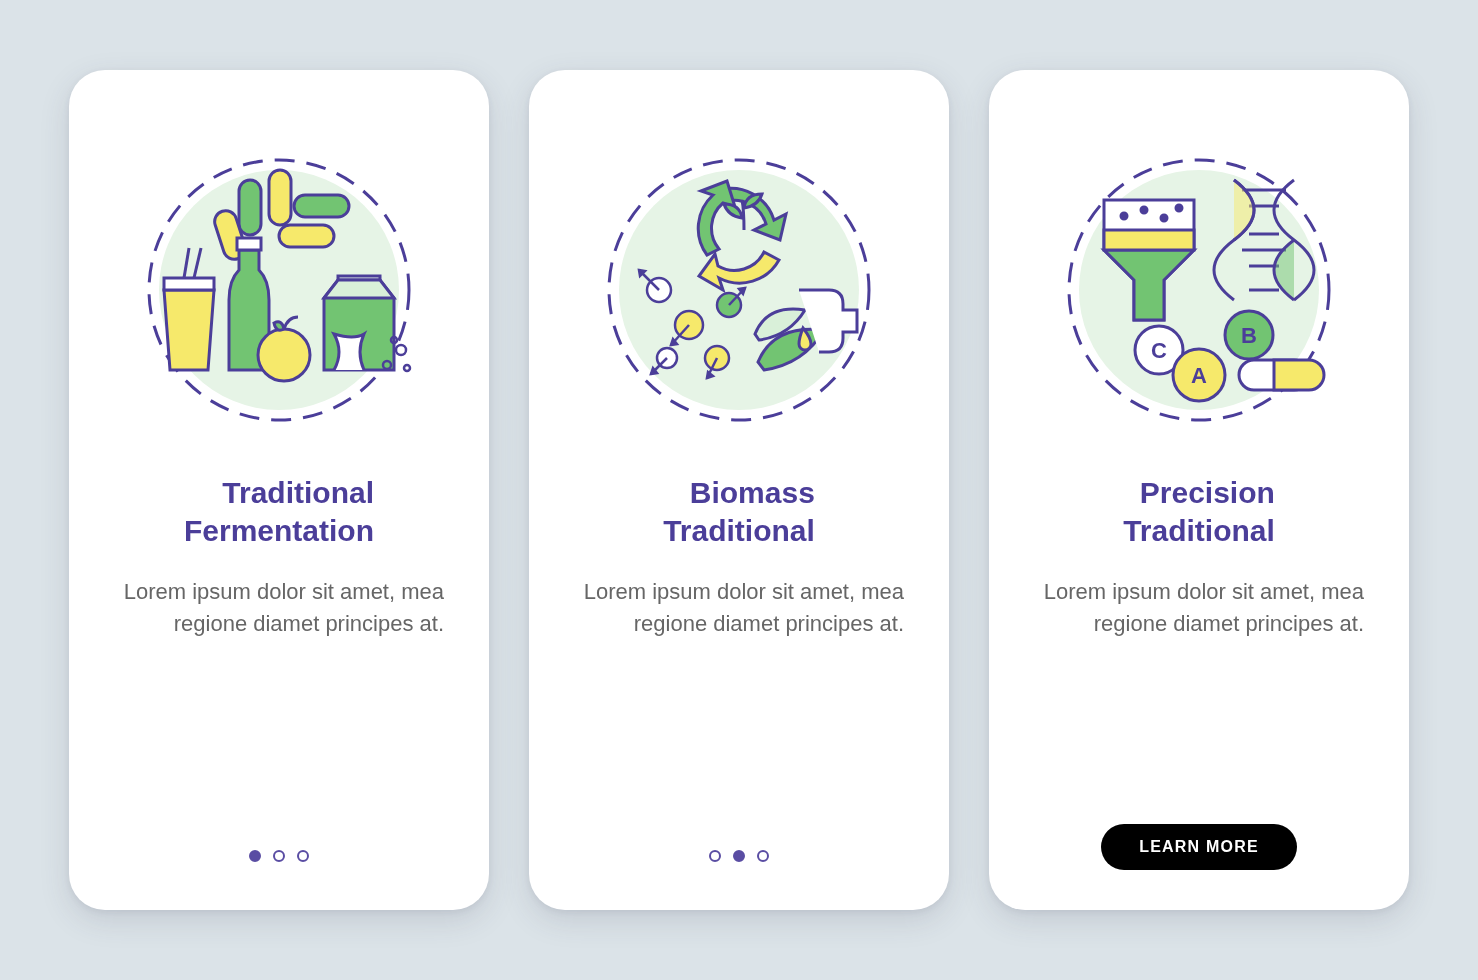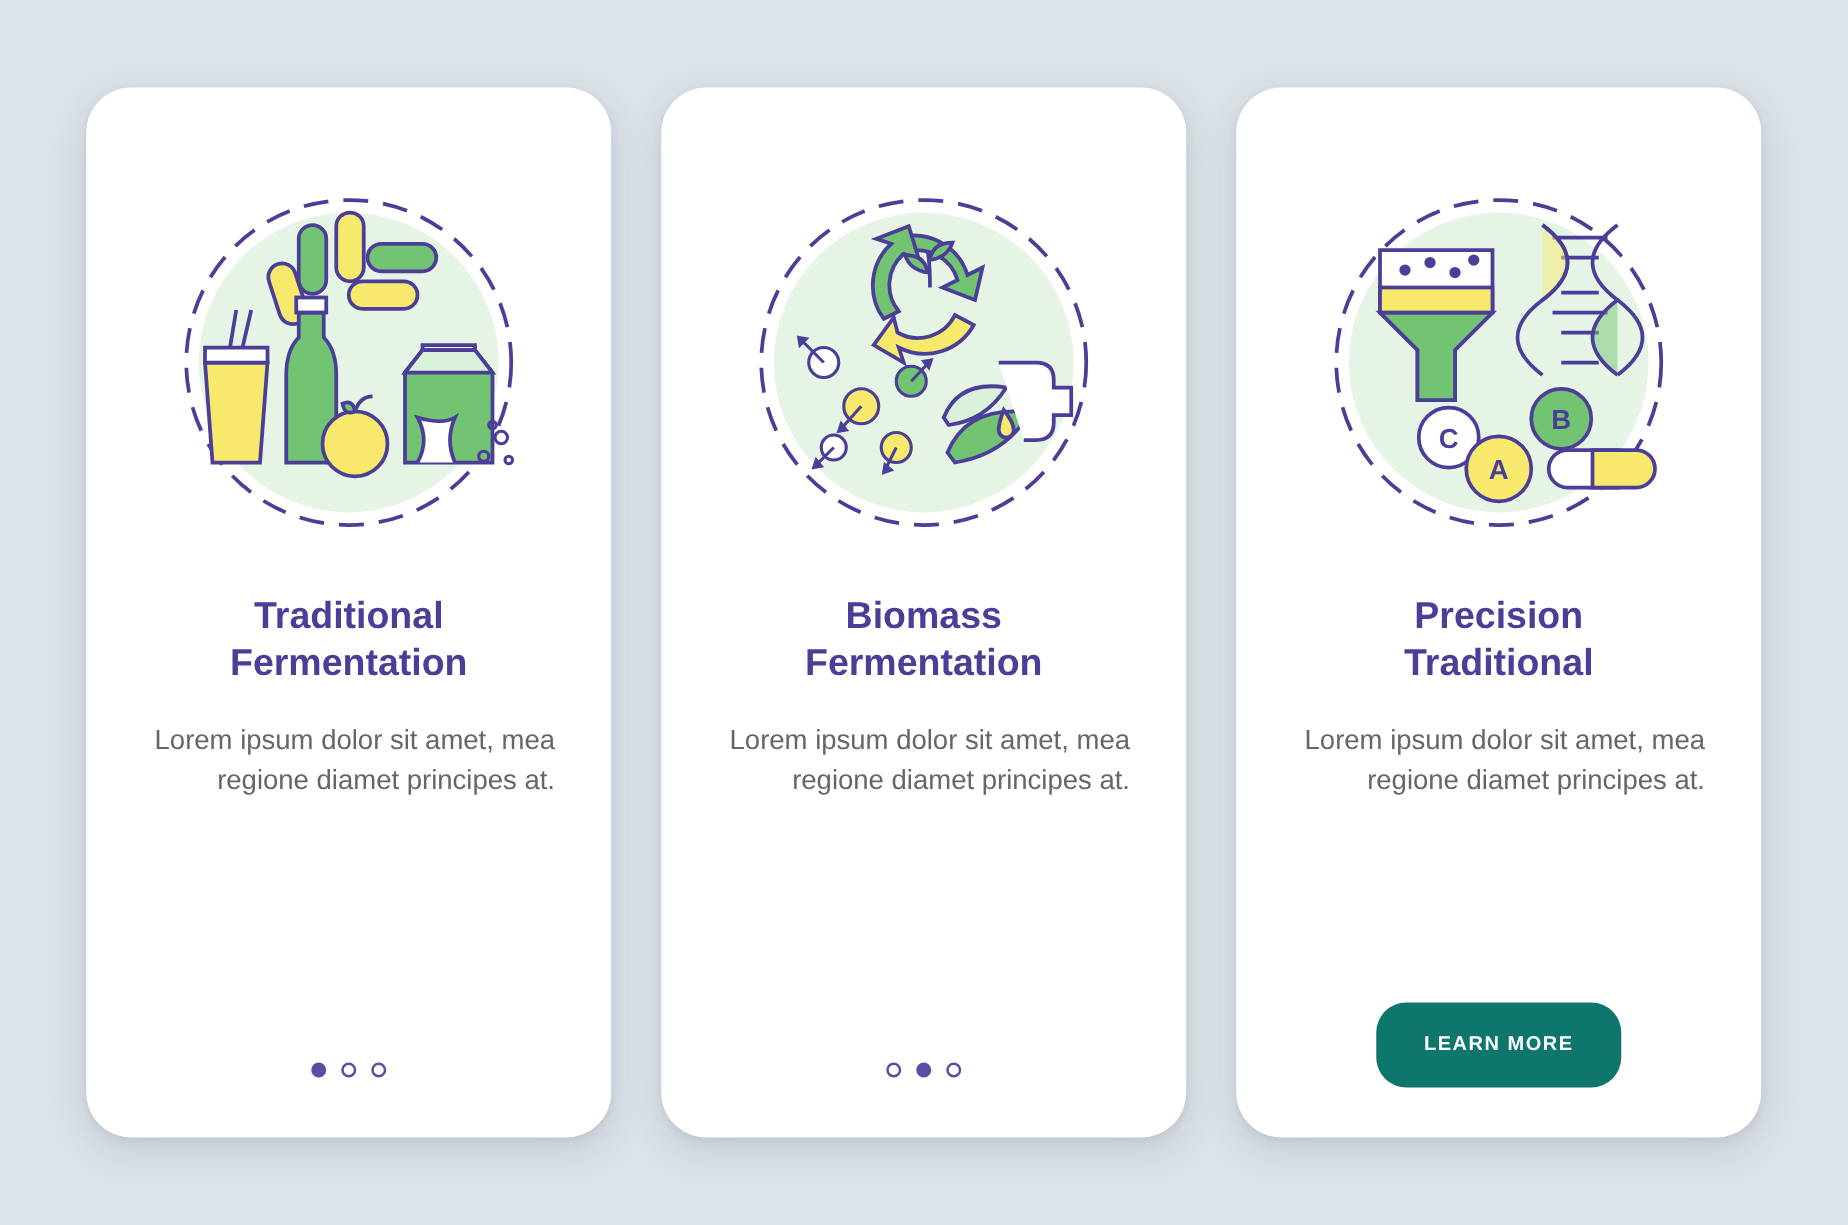--- a/index.html
+++ b/index.html
@@ -34,21 +34,21 @@
     position: relative;
     display:flex;
     justify-content:center;
     align-items:center;
     margin-top: 30px;
   }
   .title {
     color: #4b3e99;
     font-size: 30px;
     font-weight: 700;
-    text-align: center;
+    text-align: right;
     line-height: 1.25;
     margin-top: 34px;
     white-space: pre-line;
   }
   .body {
     color: #666;
     font-size: 22px;
     line-height: 1.45;
     text-align: right;
     margin-top: 27px;
@@ -64,28 +64,28 @@
     width: 12px;
     height: 12px;
     border: 2px solid #5a4da3;
     border-radius: 50%;
     background: transparent;
   }
   .dot.active { background: #5a4da3; }
   .cta {
     position: absolute;
     bottom: 40px;
-    background: #0f766e;
+    background: #000000;
     color: #fff;
     font-size: 16px;
     font-weight: 700;
     letter-spacing: 1.2px;
     border: none;
     border-radius: 24px;
-    padding: 25px 38px;
+    padding: 14px 38px;
     cursor: pointer;
   }
   svg { display:block; }
 </style>
 </head>
 <body>
 
 <div class="screens">
 
   <div class="phone">
@@ -198,21 +198,21 @@
 
         <g stroke="#4b3e99" stroke-width="3">
           <path d="M175 230 q40 -6 60 -40 q-50 -6 -66 32 z" fill="#72c472"></path>
           <path d="M170 200 q30 -4 46 -30 q-38 -6 -50 24 z" fill="#d9f0d9"></path>
           <path d="M210 150 h30 q14 0 14 14 v6 l14 0 v22 l-14 0 v6 q0 14 -14 14 h-10" fill="#fff"></path>
           <path d="M214 188 q-4 10 -4 16 a6 6 0 0 0 12 0 q0 -6 -8 -16 z" fill="#f6e96b"></path>
         </g>
       </svg>
     </div>
     <h2 class="title">Biomass
-Fermentation</h2>
+Traditional</h2>
     <p class="body">Lorem ipsum dolor sit amet, mea regione diamet principes at.</p>
     <div class="dots">
       <span class="dot"></span>
       <span class="dot active"></span>
       <span class="dot"></span>
     </div>
   </div>
 
   <div class="phone">
     <div class="illus">

